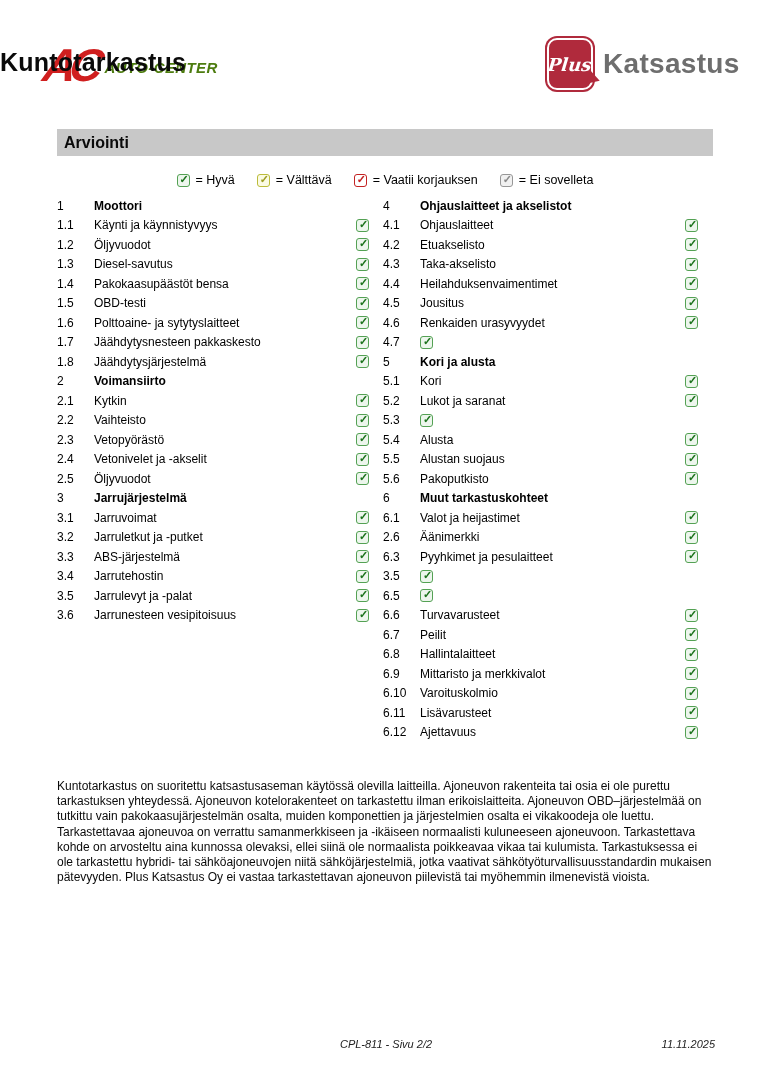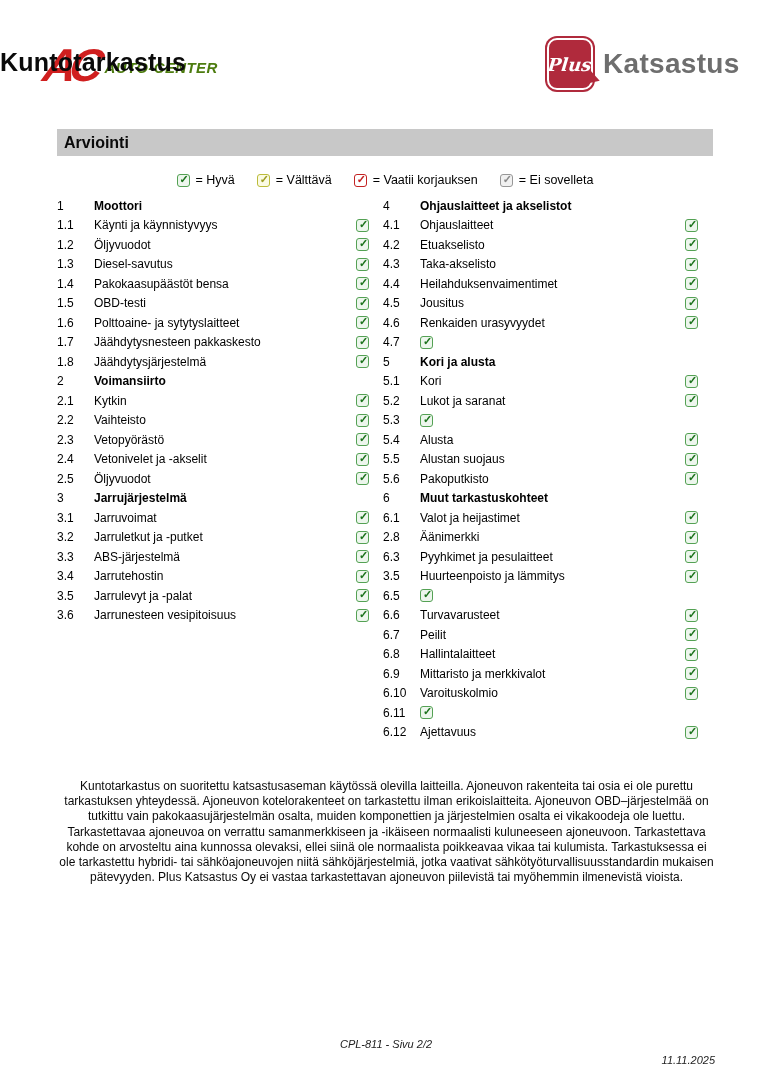--- a/index.html
+++ b/index.html
@@ -73,27 +73,27 @@
   .col-left  { width:312px; }
   .col-right { width:315px; }
   .row { display:flex; align-items:center; height:19.5px; font-size:12px; }
   .row .num { width:37px; flex-shrink:0; }
   .row .label { flex:1; padding-right:6px; white-space:nowrap; }
   .row.section .label { font-weight:bold; }
 
   
   .disclaimer {
     position:absolute; left:57px; top:779px; width:659px;
-    font-size:12px; line-height:15.2px; color:#0a0a0a; text-align:center;
+    font-size:12px; line-height:15.2px; color:#0a0a0a; text-align:left;
   }
 
   
   .footer { position:absolute; left:57px; top:1038px; width:658px; height:16px; font-size:11px; font-style:italic; color:#222; }
   .footer-center { position:absolute; left:0; right:0; text-align:center; }
-  .footer-right { position:absolute; right:0; top:16px; }
+  .footer-right { position:absolute; right:0; top:0; }
 </style>
 </head>
 <body>
 
 <div class="page">
 
   <div class="ac-logo">
     <span class="ac-mark">AC</span>
     <span class="ac-name">Auto-Center</span>
   </div>
@@ -388,36 +388,35 @@
           <span class="label">Muut tarkastuskohteet</span>
         </div>
         <div class="row">
           <span class="num">6.1</span>
           <span class="label">Valot ja heijastimet</span>
           <span class="cbx good">
             <span class="glyph">✓</span>
           </span>
         </div>
         <div class="row">
-          <span class="num">2.8</span>
+          <span class="num">2.6</span>
           <span class="label">Äänimerkki</span>
           <span class="cbx good">
             <span class="glyph">✓</span>
           </span>
         </div>
         <div class="row">
           <span class="num">6.3</span>
           <span class="label">Pyyhkimet ja pesulaitteet</span>
           <span class="cbx good">
             <span class="glyph">✓</span>
           </span>
         </div>
         <div class="row">
           <span class="num">3.5</span>
-          <span class="label">Huurteenpoisto ja lämmitys</span>
           <span class="cbx good">
             <span class="glyph">✓</span>
           </span>
         </div>
         <div class="row">
           <span class="num">6.5</span>
           <span class="cbx good">
             <span class="glyph">✓</span>
           </span>
         </div>
@@ -451,20 +450,21 @@
         </div>
         <div class="row">
           <span class="num">6.10</span>
           <span class="label">Varoituskolmio</span>
           <span class="cbx good">
             <span class="glyph">✓</span>
           </span>
         </div>
         <div class="row">
           <span class="num">6.11</span>
+          <span class="label">Lisävarusteet</span>
           <span class="cbx good">
             <span class="glyph">✓</span>
           </span>
         </div>
         <div class="row">
           <span class="num">6.12</span>
           <span class="label">Ajettavuus</span>
           <span class="cbx good">
             <span class="glyph">✓</span>
           </span>

